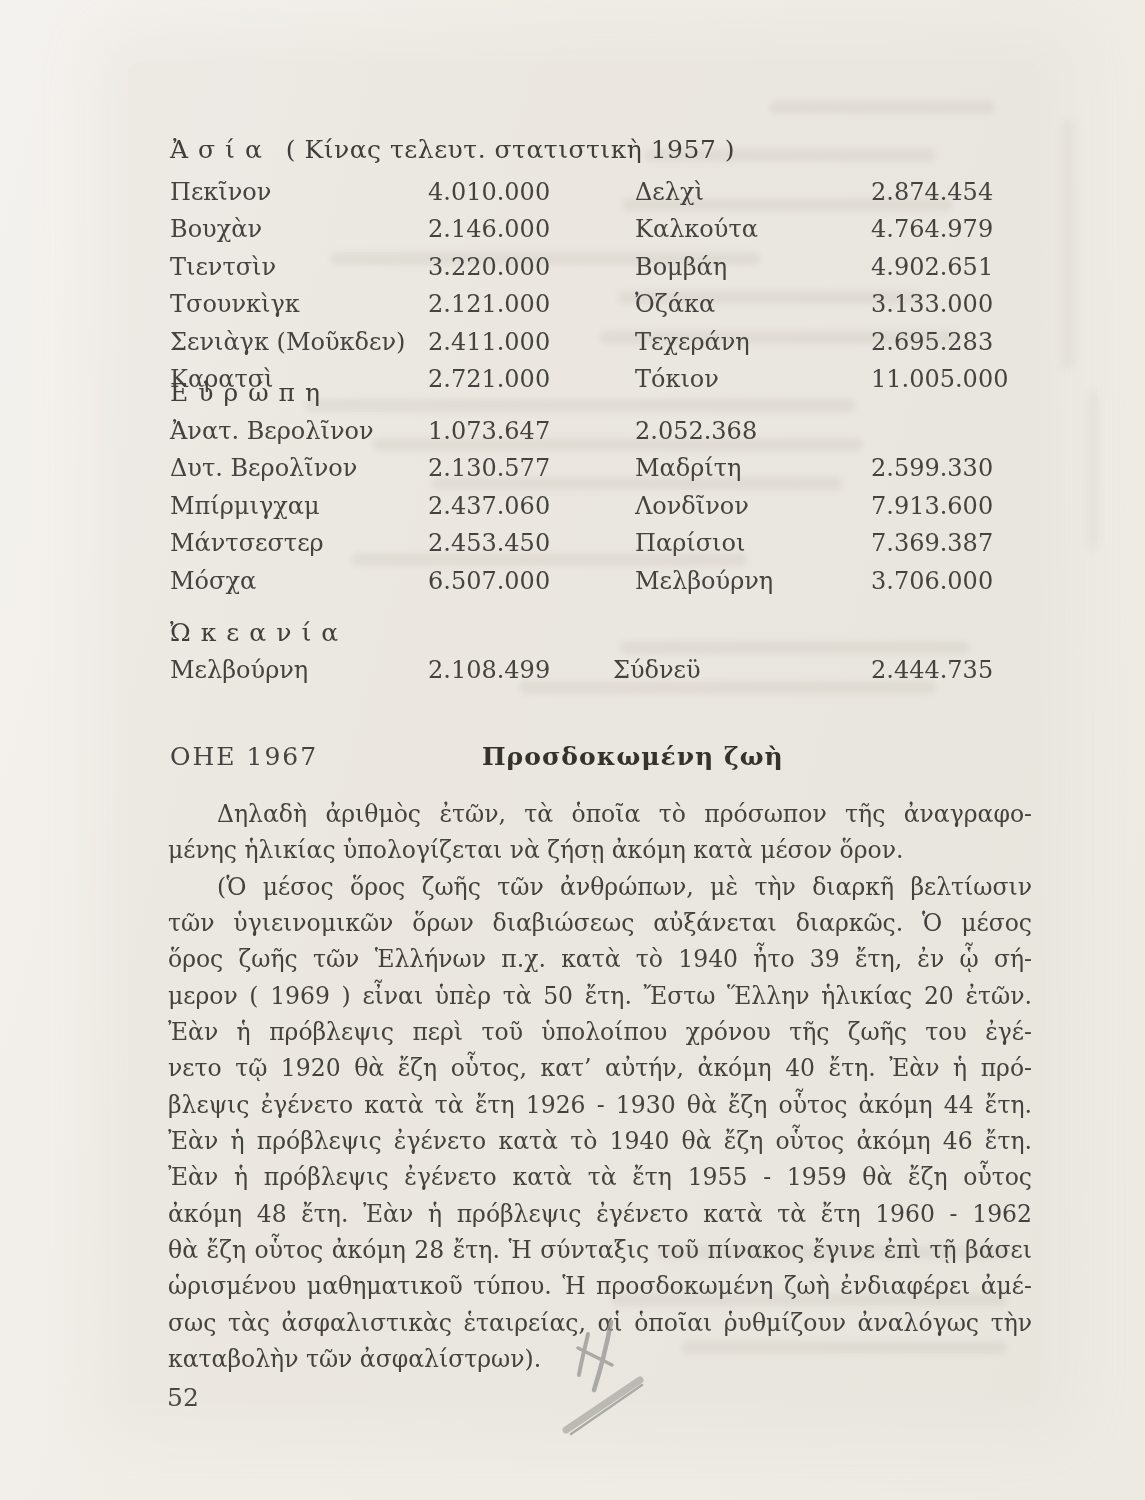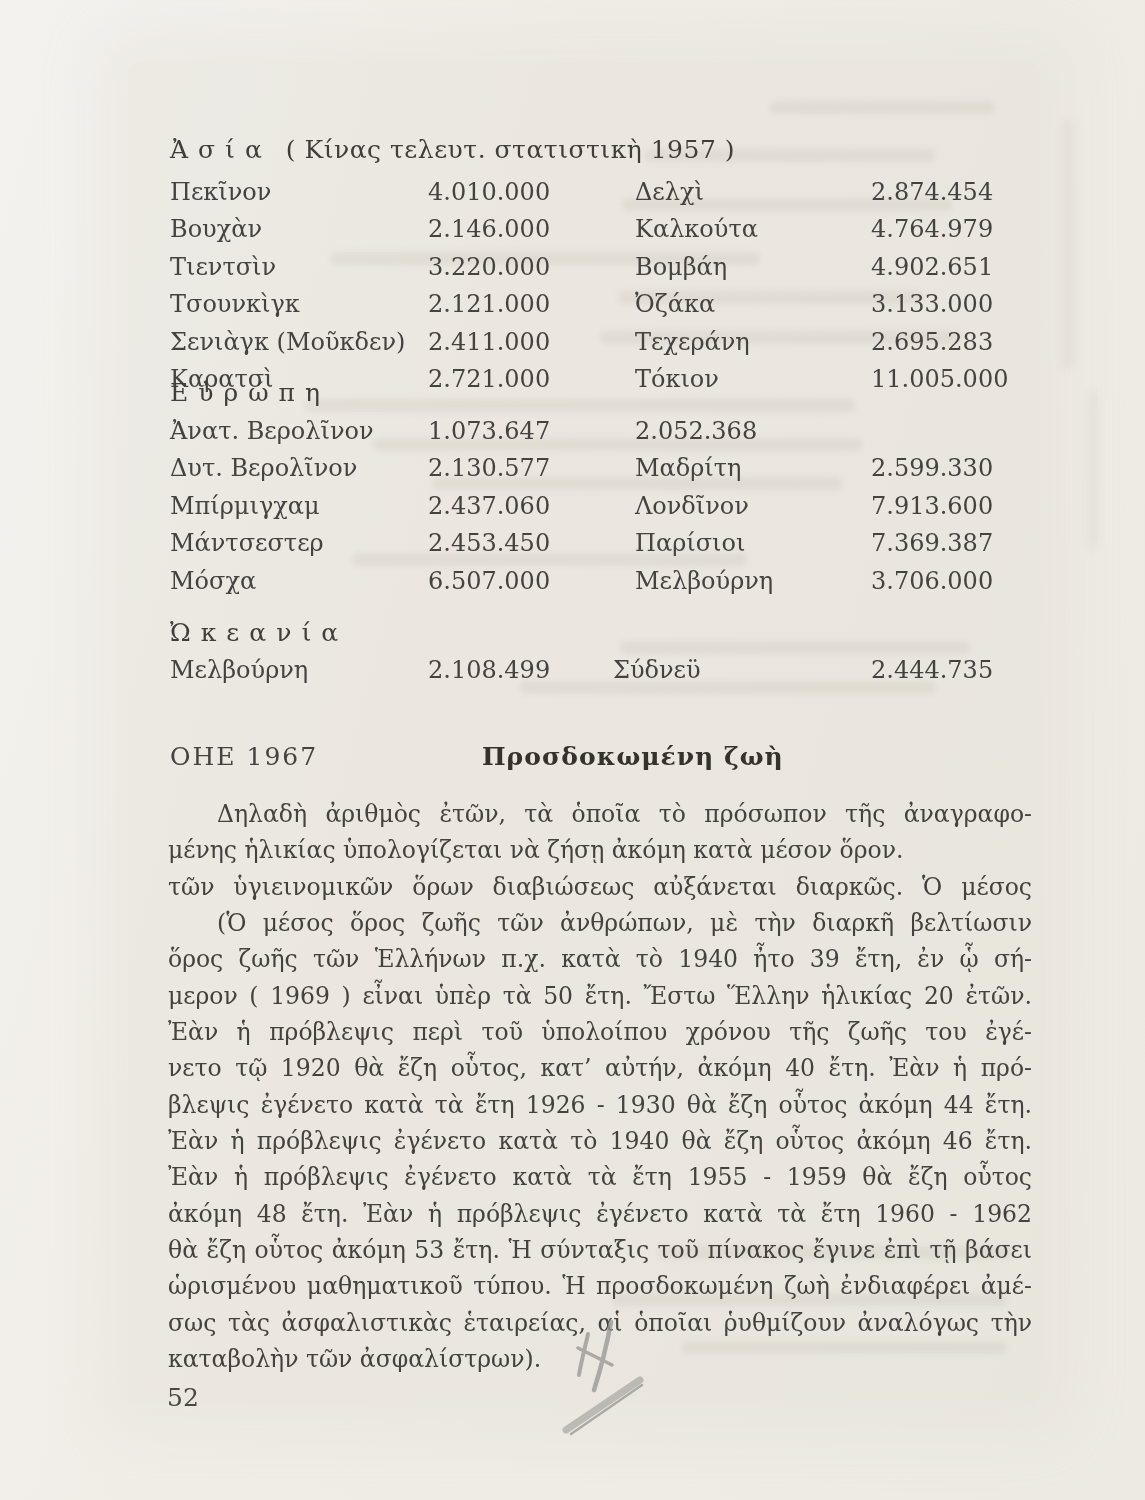--- a/index.html
+++ b/index.html
@@ -180,31 +180,31 @@
   </div>
 
   <div class="abs ohe-line">
     <span class="ohe-src">ΟΗΕ 1967</span>
     <span class="ohe-head">Προσδοκωμένη ζωὴ</span>
   </div>
 
   <div class="abs bodytext">
     <div class="bl ind">Δηλαδὴ ἀριθμὸς ἐτῶν, τὰ ὁποῖα τὸ πρόσωπον τῆς ἀναγραφο-</div>
     <div class="bl plain">μένης ἡλικίας ὑπολογίζεται νὰ ζήσῃ ἀκόμη κατὰ μέσον ὅρον.</div>
+    <div class="bl ind">(Ὁ μέσος ὅρος ζωῆς τῶν ἀνθρώπων, μὲ τὴν διαρκῆ βελτίωσιν</div>
     <div class="bl">τῶν ὑγιεινομικῶν ὅρων διαβιώσεως αὐξάνεται διαρκῶς. Ὁ μέσος</div>
-    <div class="bl ind">(Ὁ μέσος ὅρος ζωῆς τῶν ἀνθρώπων, μὲ τὴν διαρκῆ βελτίωσιν</div>
     <div class="bl">ὅρος ζωῆς τῶν Ἑλλήνων π.χ. κατὰ τὸ 1940 ἦτο 39 ἔτη, ἐν ᾧ σή-</div>
     <div class="bl">μερον ( 1969 ) εἶναι ὑπὲρ τὰ 50 ἔτη. Ἔστω Ἕλλην ἡλικίας 20 ἐτῶν.</div>
     <div class="bl">Ἐὰν ἡ πρόβλεψις περὶ τοῦ ὑπολοίπου χρόνου τῆς ζωῆς του ἐγέ-</div>
     <div class="bl">νετο τῷ 1920 θὰ ἔζη οὗτος, κατ’ αὐτήν, ἀκόμη 40 ἔτη. Ἐὰν ἡ πρό-</div>
     <div class="bl">βλεψις ἐγένετο κατὰ τὰ ἔτη 1926 - 1930 θὰ ἔζη οὗτος ἀκόμη 44 ἔτη.</div>
     <div class="bl">Ἐὰν ἡ πρόβλεψις ἐγένετο κατὰ τὸ 1940 θὰ ἔζη οὗτος ἀκόμη 46 ἔτη.</div>
     <div class="bl">Ἐὰν ἡ πρόβλεψις ἐγένετο κατὰ τὰ ἔτη 1955 - 1959 θὰ ἔζη οὗτος</div>
     <div class="bl">ἀκόμη 48 ἔτη. Ἐὰν ἡ πρόβλεψις ἐγένετο κατὰ τὰ ἔτη 1960 - 1962</div>
-    <div class="bl">θὰ ἔζη οὗτος ἀκόμη 53 ἔτη. Ἡ σύνταξις τοῦ πίνακος ἔγινε ἐπὶ τῇ βάσει</div>
+    <div class="bl">θὰ ἔζη οὗτος ἀκόμη 28 ἔτη. Ἡ σύνταξις τοῦ πίνακος ἔγινε ἐπὶ τῇ βάσει</div>
     <div class="bl">ὡρισμένου μαθηματικοῦ τύπου. Ἡ προσδοκωμένη ζωὴ ἐνδιαφέρει ἀμέ-</div>
     <div class="bl">σως τὰς ἀσφαλιστικὰς ἑταιρείας, αἱ ὁποῖαι ῥυθμίζουν ἀναλόγως τὴν</div>
     <div class="bl plain">καταβολὴν τῶν ἀσφαλίστρων).</div>
   </div>
 
   <svg class="abs pencil" width="150" height="140" viewBox="0 0 150 140">
     <g fill="none" stroke="#9c9b97" stroke-linecap="round" opacity="0.8">
       <path d="M60,22 C57,36 53,50 51,63" stroke-width="4"></path>
       <path d="M50,36 L84,53" stroke-width="3.5"></path>
       <path d="M83,10 C79,32 73,56 66,78" stroke-width="4.5"></path>

